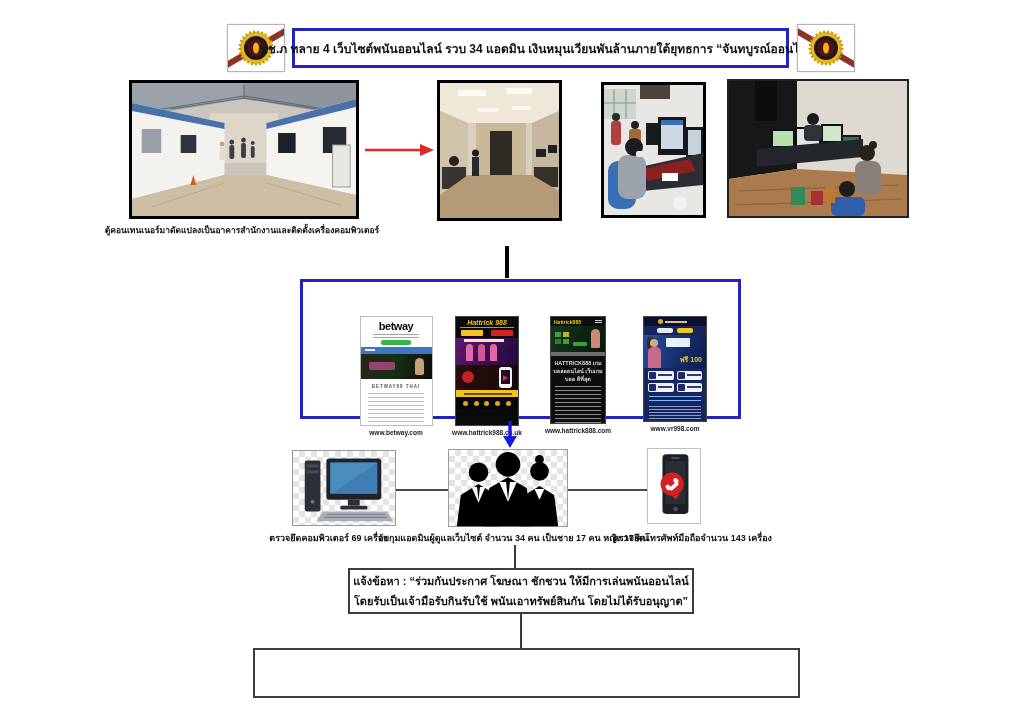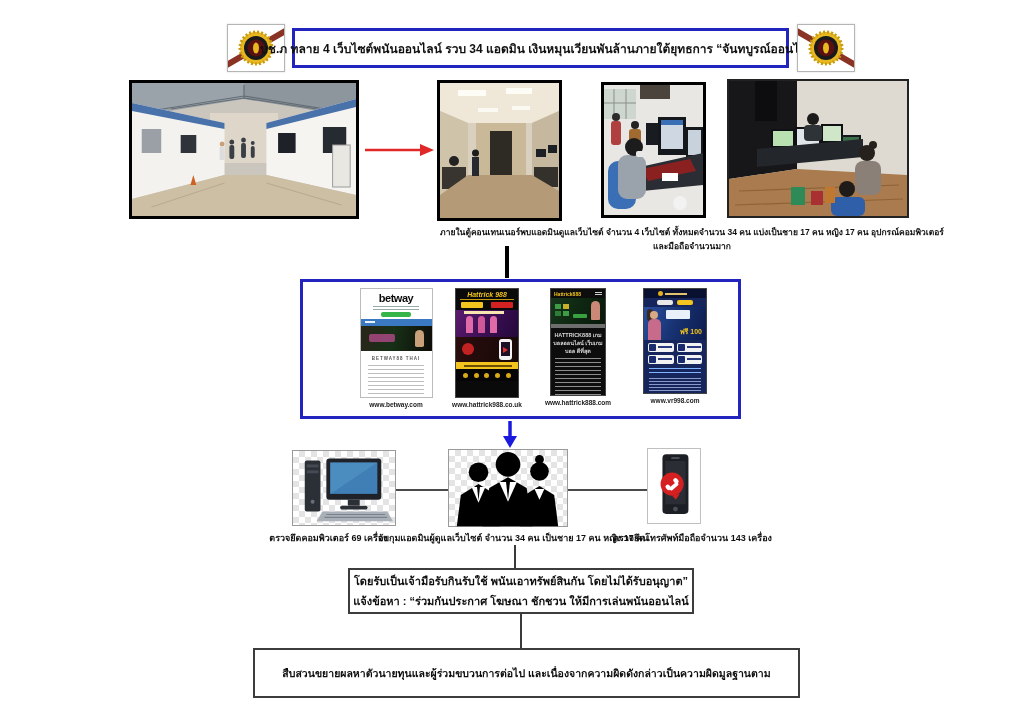--- a/index.html
+++ b/index.html
@@ -20,21 +20,21 @@
 
   .caption{position:absolute;text-align:center;font-size:8.5px;font-weight:600;color:#101010;line-height:14px;}
 
   .vline{position:absolute;background:#3a3a3a;width:2px;}
   .hline{position:absolute;background:#4a4a4a;height:2px;}
   .thickline{position:absolute;background:#000;width:4px;}
 
   
   .blue-box{position:absolute;left:300px;top:279px;width:441px;height:140px;border:3px solid #2323bd;background:#fff;box-sizing:border-box;}
   .site{position:absolute;top:6px;width:90px;display:flex;flex-direction:column;align-items:center;}
-  .thumb{border:1px solid #bbb;box-sizing:border-box;overflow:hidden;position:relative;}
+  .thumb{border:1px solid #bbb;box-sizing:border-box;overflow:hidden;position:relative;margin-top:28px;}
   .site-url{margin-top:3px;font-size:6.5px;font-weight:bold;color:#222;white-space:nowrap;}
 
   
   .t1{width:73px;height:110px;background:#fff;}
   .bw-logo{font-weight:bold;font-size:11px;letter-spacing:-.5px;color:#0a0a0a;text-align:center;margin-top:3px;}
   .bw-sub{height:5px;width:46px;margin:2px auto 0;background:repeating-linear-gradient(#9aa 0 1px,transparent 1px 3px);}
   .bw-pill{height:5px;width:30px;margin:1px auto 2px;background:#35b549;border-radius:2px;}
   .bw-nav{height:7px;background:#3a78c2;position:relative;}
   .bw-nav i{position:absolute;left:4px;top:2px;width:10px;height:2px;background:#e8f0fa;}
   .bw-banner{height:25px;background:linear-gradient(100deg,#2a251a 0%,#173016 45%,#0e0c08 100%);position:relative;}
@@ -262,23 +262,21 @@
         <rect x="126" y="80" width="26" height="34" rx="8" fill="#8a8078"></rect>
       <circle cx="118" cy="108" r="8" fill="#1f1b18"></circle>
         <rect x="102" y="116" width="34" height="19" rx="6" fill="#2f5fa8"></rect>
       <rect x="62" y="106" width="14" height="18" fill="#2e8b57"></rect>
       <rect x="82" y="110" width="12" height="14" fill="#a83030"></rect>
       <rect x="96" y="106" width="10" height="16" fill="#c07830"></rect>
     </svg>
   </div>
 
   <div class="caption" style="left:92px;top:223px;width:300px;">
-  </div>
-  <div class="caption" style="left:437px;top:225px;width:510px;">
-    <div>ภายในตู้คอนเทนเนอร์พบแอดมินดูแลเว็บไซต์ จำนวน 4 เว็บไซต์ ทั้งหมดจำนวน 34 คน แบ่งเป็นชาย 17 คน หญิง 17 คน อุปกรณ์คอมพิวเตอร์และมือถือจำนวนมาก</div>
+    <div>ตู้คอนเทนเนอร์มาดัดแปลงเป็นอาคารสำนักงานและติดตั้งเครื่องคอมพิวเตอร์</div>
   </div>
 
   <div class="thickline" style="left:505px;top:246px;height:32px;"></div>
 
   <div class="blue-box">
 
     <div class="site" style="left:48px;">
       <div class="thumb t1">
         <div class="bw-logo">betway</div>
         <div class="bw-sub"></div>
@@ -446,23 +444,22 @@
     </svg>
   </div>
 
   <div class="seize-caption" style="left:246px;top:531px;width:165px;">ตรวจยึดคอมพิวเตอร์ 69 เครื่อง</div>
   <div class="seize-caption" style="left:378px;top:531px;width:260px;">จับกุมแอดมินผู้ดูแลเว็บไซต์ จำนวน 34 คน เป็นชาย 17 คน หญิง 17 คน</div>
   <div class="seize-caption" style="left:600px;top:531px;width:185px;">ตรวจยึดโทรศัพท์มือถือจำนวน 143 เครื่อง</div>
 
   <div class="vline" style="left:514px;top:545px;height:23px;"></div>
 
   <div class="text-box" id="charge-box" style="left:348px;top:568px;width:346px;height:46px;">
+    <div>แจ้งข้อหา : “ร่วมกันประกาศ โฆษณา ชักชวน ให้มีการเล่นพนันออนไลน์</div>
     <div>โดยรับเป็นเจ้ามือรับกินรับใช้ พนันเอาทรัพย์สินกัน โดยไม่ได้รับอนุญาต”</div>
-    <div>แจ้งข้อหา : “ร่วมกันประกาศ โฆษณา ชักชวน ให้มีการเล่นพนันออนไลน์</div>
   </div>
 
   <div class="vline" style="left:520px;top:614px;height:34px;"></div>
 
   <div class="text-box" id="bottom-box" style="left:253px;top:648px;width:547px;height:50px;">
-    <div>สืบสวนขยายผลหาตัวนายทุนและผู้ร่วมขบวนการต่อไป และเนื่องจากความผิดดังกล่าวเป็นความผิดมูลฐานตาม</div>
   </div>
 
 </div>
 
 </body></html>

